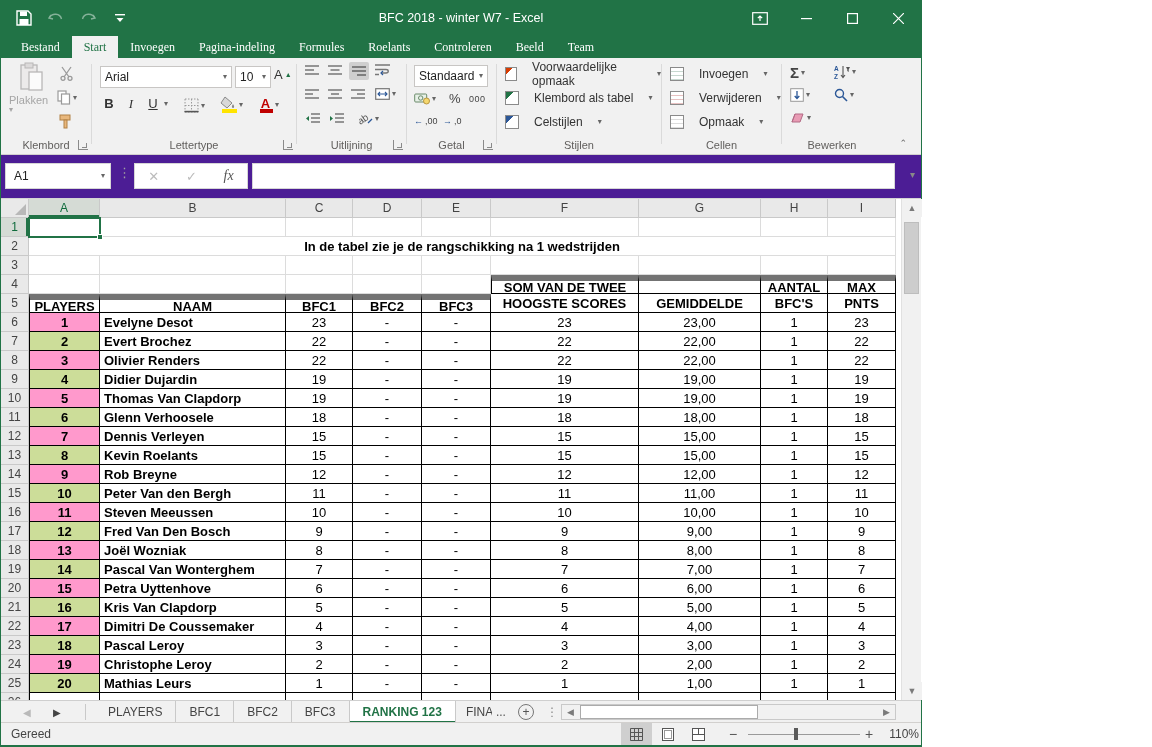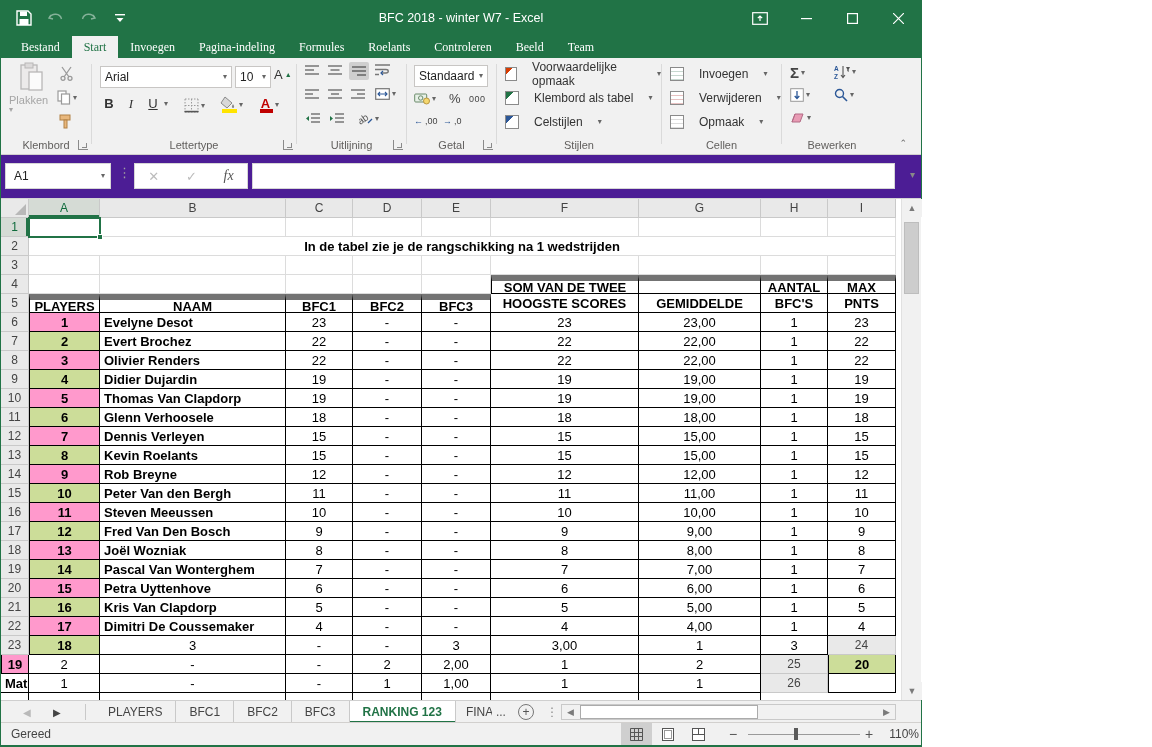--- a/index.html
+++ b/index.html
@@ -708,29 +708,31 @@
         <div class="c tb b lft">Dimitri De Coussemaker</div>
         <div class="c tb">4</div>
         <div class="c tb">-</div>
         <div class="c tb">-</div>
         <div class="c tb">4</div>
         <div class="c tb">4,00</div>
         <div class="c tb">1</div>
         <div class="c tb">4</div>
         <div class="rhc">23</div>
         <div class="c tb tl b" style="background: rgb(204, 221, 153);">18</div>
+        <div class="c tb b lft">Pascal Leroy</div>
         <div class="c tb">3</div>
         <div class="c tb">-</div>
         <div class="c tb">-</div>
         <div class="c tb">3</div>
         <div class="c tb">3,00</div>
         <div class="c tb">1</div>
         <div class="c tb">3</div>
         <div class="rhc">24</div>
         <div class="c tb tl b" style="background: rgb(255, 153, 204);">19</div>
+        <div class="c tb b lft">Christophe Leroy</div>
         <div class="c tb">2</div>
         <div class="c tb">-</div>
         <div class="c tb">-</div>
         <div class="c tb">2</div>
         <div class="c tb">2,00</div>
         <div class="c tb">1</div>
         <div class="c tb">2</div>
         <div class="rhc">25</div>
         <div class="c tb tl b" style="background: rgb(204, 221, 153);">20</div>
         <div class="c tb b lft">Mathias Leurs</div>

